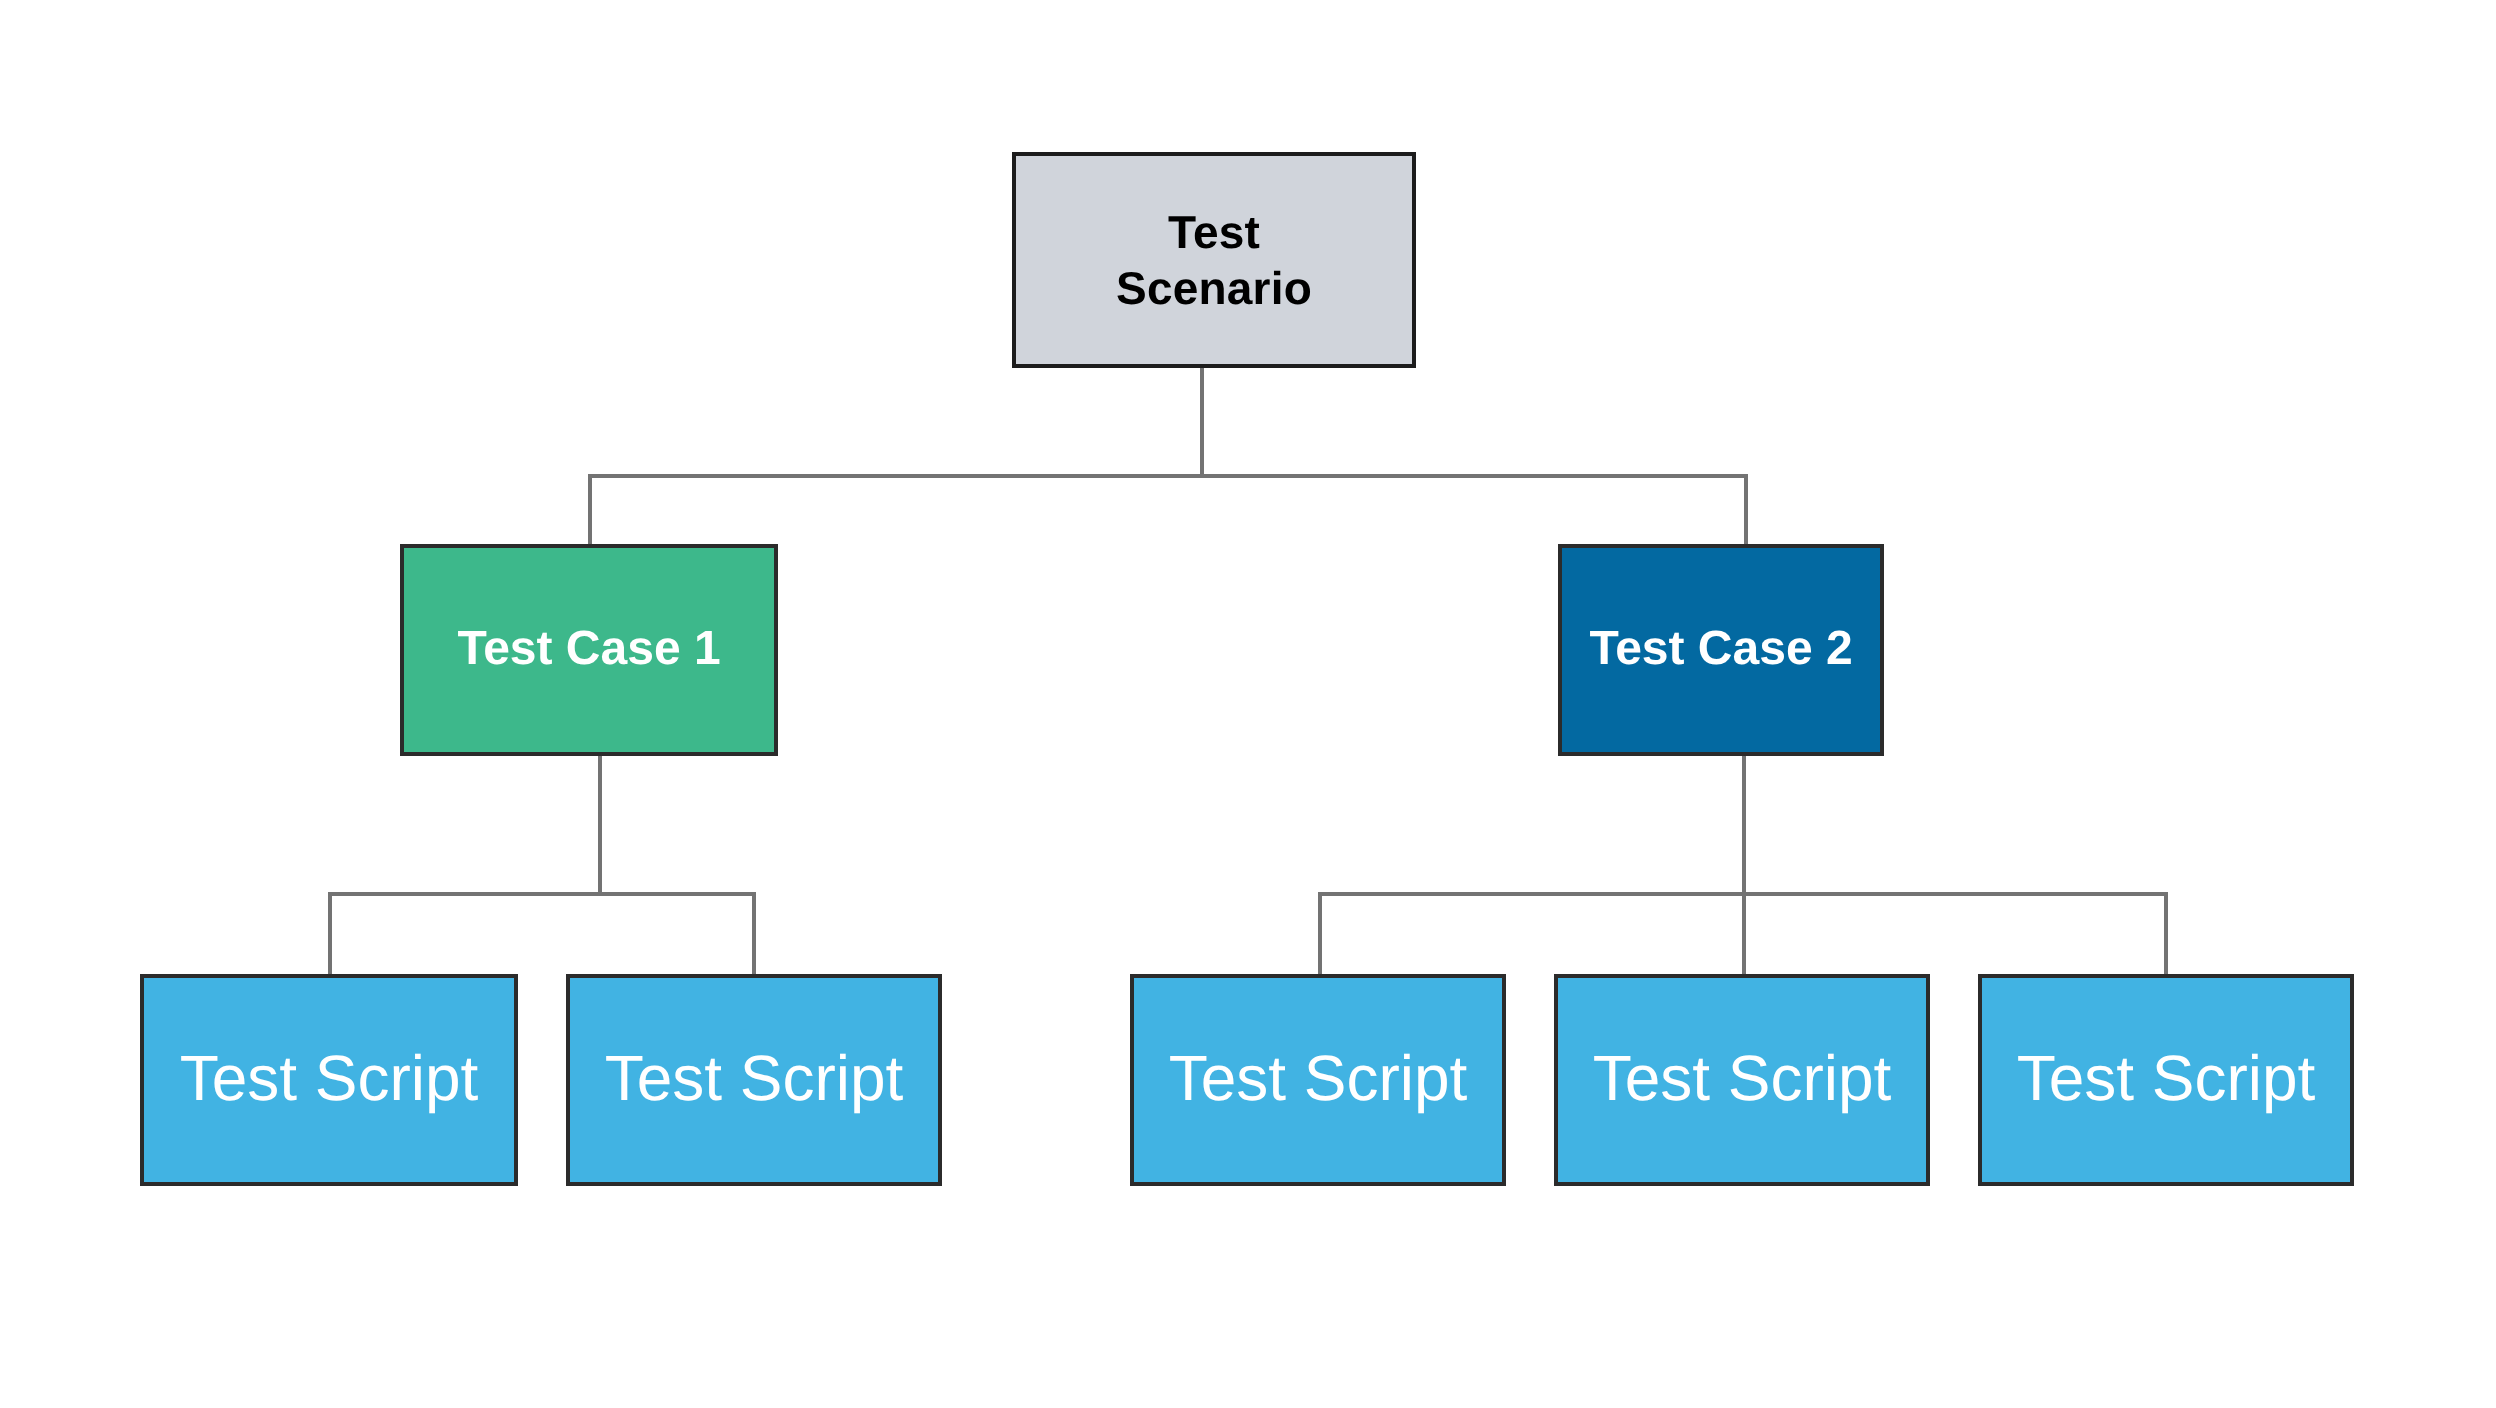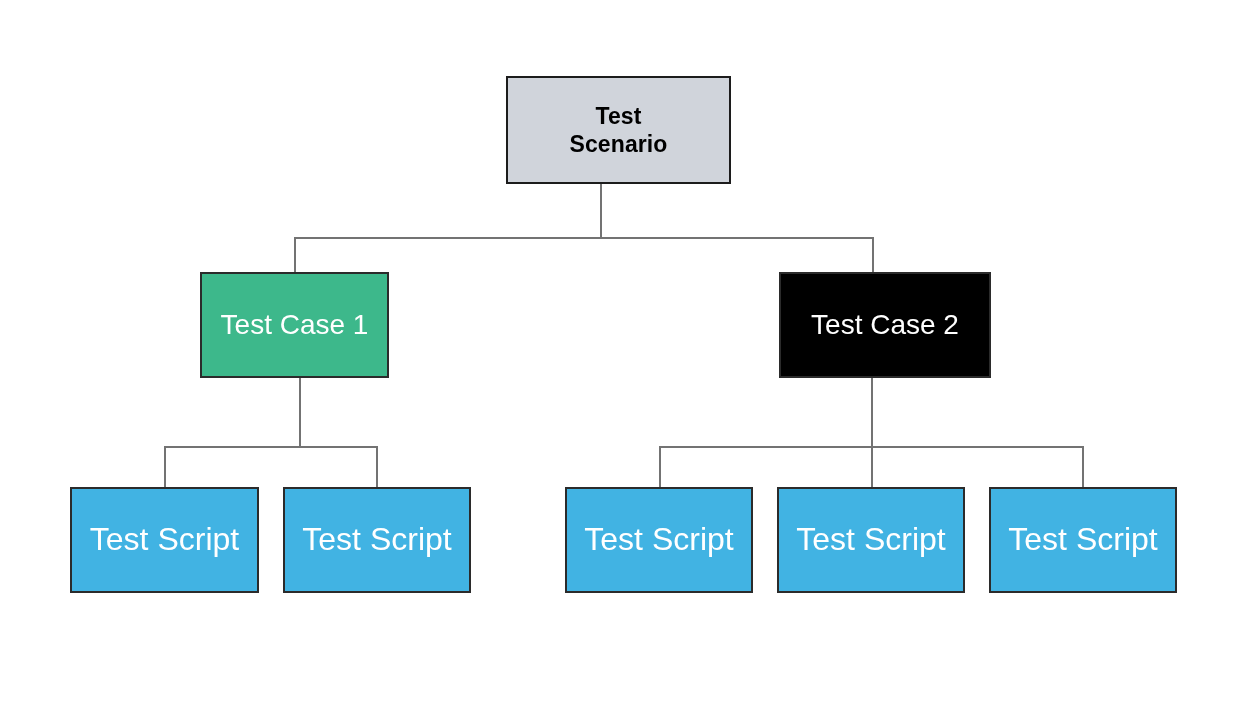--- a/index.html
+++ b/index.html
@@ -37,22 +37,22 @@
   }
   .node-root {
     border: 2px solid #1c1c1c;
     font-weight: bold;
     font-size: 23px;
     color: #000000;
     letter-spacing: 0.1px;
   }
   .node-case {
     border: 2px solid #2b2b2b;
-    font-weight: normal;
-    font-size: 28px;
+    font-weight: bold;
+    font-size: 24px;
     color: #ffffff;
   }
   .node-script {
     border: 2px solid #2b2b2b;
     font-weight: normal;
     font-size: 32px;
     color: #ffffff;
   }
   .node-label {
     display: block;
@@ -78,30 +78,30 @@
       <path d="M 377 447 L 377 487"></path>
     </g>
     <g fill="none" stroke="#737373" stroke-width="2" shape-rendering="crispEdges">
       <path d="M 872 378 L 872 487"></path>
       <path d="M 659 447 L 1084 447"></path>
       <path d="M 660 447 L 660 487"></path>
       <path d="M 1083 447 L 1083 487"></path>
     </g>
   </svg>
 
-  <div class="node node-root" style="left: 506px; top: 76px; width: 225px; height: 108px; background: rgb(208, 212, 219); color: rgb(0, 0, 0); border-color: rgb(28, 28, 28);">
+  <div class="node node-root" style="left: 506px; top: 76px; width: 202px; height: 108px; background: rgb(208, 212, 219); color: rgb(0, 0, 0); border-color: rgb(28, 28, 28);">
     <span class="node-label">Test
 Scenario</span>
   </div>
 
   <div class="node node-case" style="left: 200px; top: 272px; width: 189px; height: 106px; background: rgb(61, 184, 139); color: rgb(255, 255, 255); border-color: rgb(43, 43, 43);">
     <span class="node-label">Test Case 1</span>
   </div>
 
-  <div class="node node-case" style="left: 779px; top: 272px; width: 212px; height: 106px; background: #000000; color: rgb(255, 255, 255); border-color: rgb(43, 43, 43);">
+  <div class="node node-case" style="left: 779px; top: 272px; width: 163px; height: 106px; background: #0369a1; color: rgb(255, 255, 255); border-color: rgb(43, 43, 43);">
     <span class="node-label">Test Case 2</span>
   </div>
 
   <div class="node node-script" style="left: 70px; top: 487px; width: 189px; height: 106px; background: rgb(65, 179, 227); color: rgb(255, 255, 255); border-color: rgb(43, 43, 43);">
     <span class="node-label">Test Script</span>
   </div>
 
   <div class="node node-script" style="left: 283px; top: 487px; width: 188px; height: 106px; background: rgb(65, 179, 227); color: rgb(255, 255, 255); border-color: rgb(43, 43, 43);">
     <span class="node-label">Test Script</span>
   </div>

